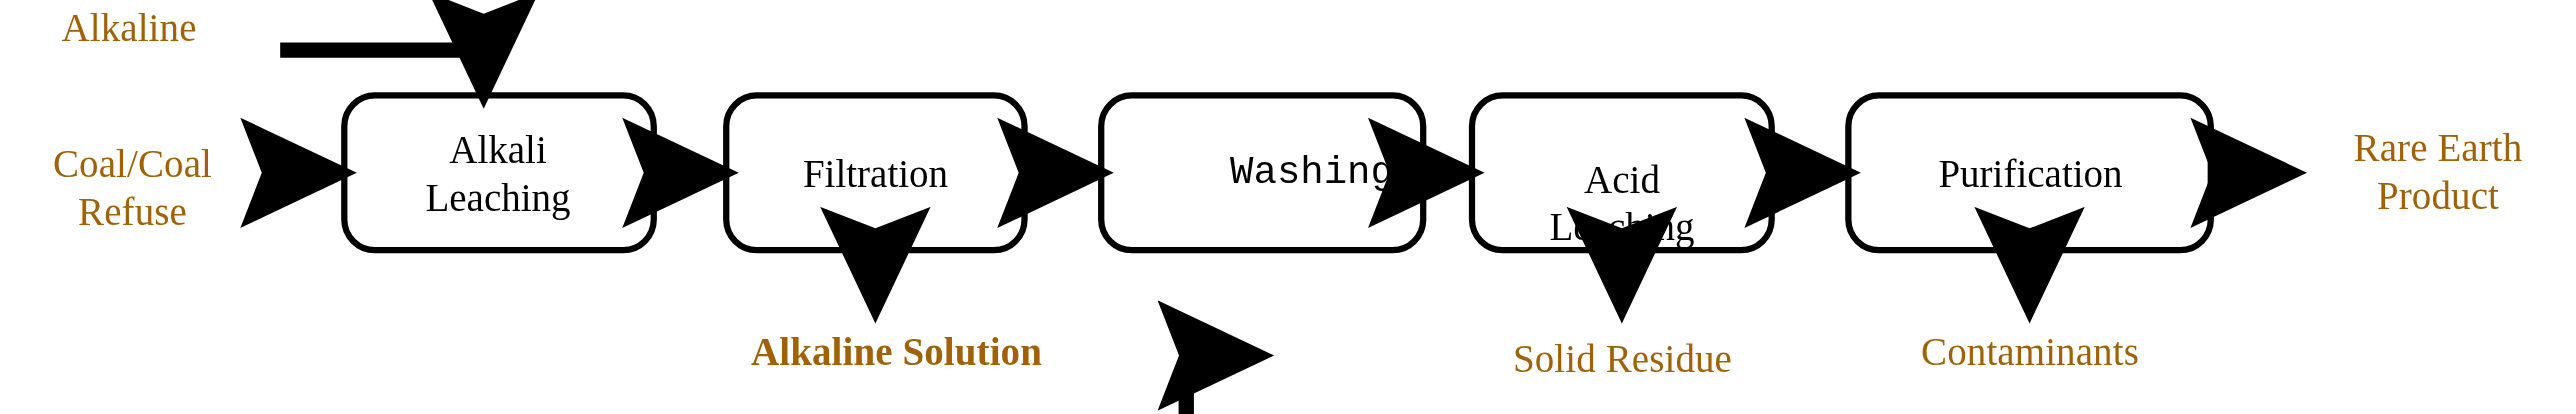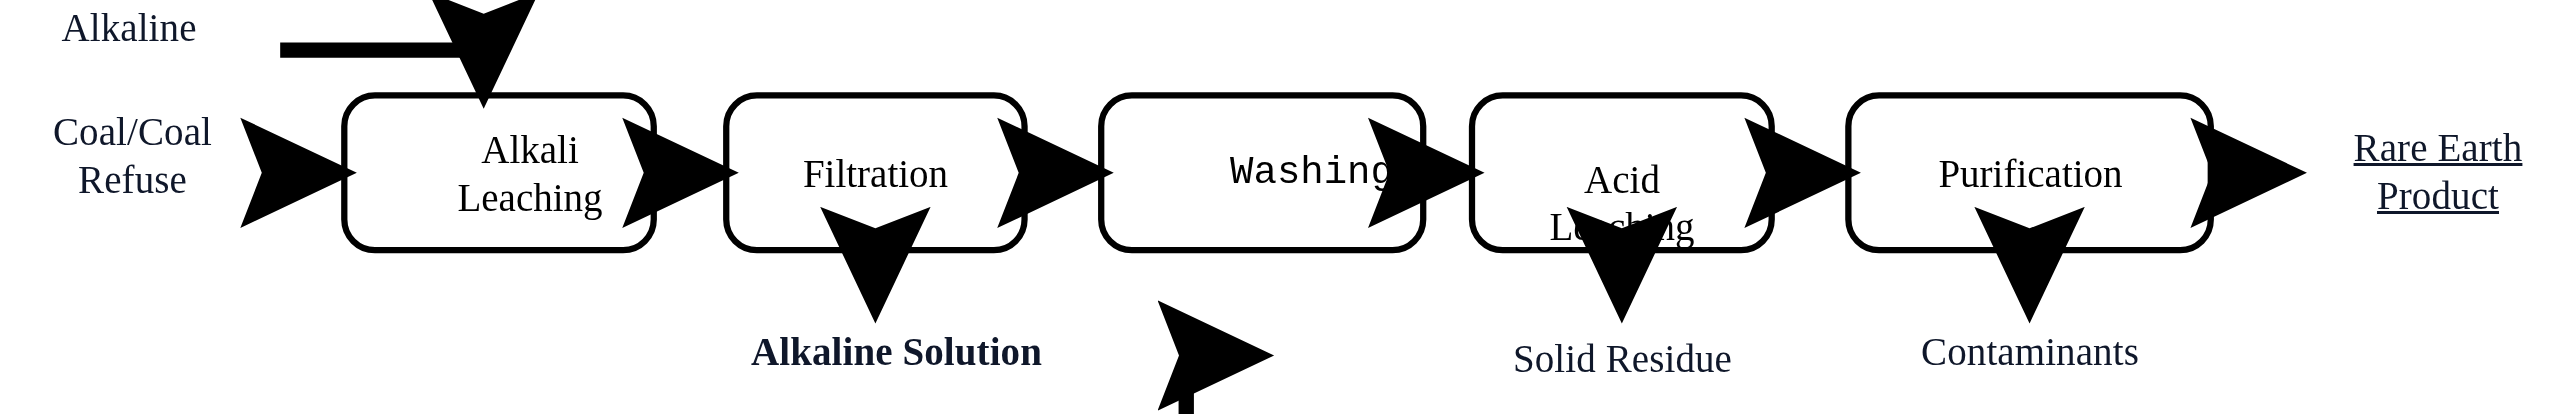--- a/index.html
+++ b/index.html
@@ -21,21 +21,21 @@
     left: 0;
     top: 0;
     width: 2576px;
     height: 414px;
   }
   .label {
     position: absolute;
     text-align: center;
     line-height: 1.22;
     white-space: pre-line;
-    color: #0f172a;
+    color: #a16207;
     font-size: 39px;
     letter-spacing: 0.1px;
   }
   .node-label {
     position: absolute;
     display: flex;
     align-items: center;
     justify-content: center;
     text-align: center;
     line-height: 1.22;
@@ -88,42 +88,42 @@
     <path d="M 2540 248 L 2624 248" fill="none" stroke="#000000" stroke-width="22" marker-end="url(#arrowR)"></path>
     <path d="M 3170 248 L 3264 248" fill="none" stroke="#000000" stroke-width="22" marker-end="url(#arrowR)"></path>
 
     <path d="M 1254 359 L 1254 420" fill="none" stroke="#000000" stroke-width="22" marker-end="url(#arrowD)"></path>
     <path d="M 2325 359 L 2325 420" fill="none" stroke="#000000" stroke-width="22" marker-end="url(#arrowD)"></path>
     <path d="M 2910 359 L 2910 420" fill="none" stroke="#000000" stroke-width="22" marker-end="url(#arrowD)"></path>
 
     <path d="M 1782 359 L 1782 468 Q 1782 510 1740 510 L 1700 510" fill="none" stroke="#000000" stroke-width="22" stroke-linecap="butt" marker-end="url(#arrowR)" transform="rotate(180 1741 510)"></path>
   </svg>
 
-  <div class="node-label" style="left:343px; top:96px; width:310px; height:155px;padding-left:32px;">
+  <div class="node-label" style="left:343px; top:96px; width:310px; height:155px;">
     <span>Alkali
 Leaching</span>
   </div>
   <div class="node-label" style="left:726px; top:96px; width:299px; height:155px;">
     <span>Filtration</span>
   </div>
   <div class="node-label" style="left:1151px; top:96px; width:322px; height:155px;font-family:Liberation Mono, monospace;">
     <span>Washing</span>
   </div>
   <div class="node-label" style="left:1472px; top:96px; width:300px; height:155px;align-items:flex-end;">
     <span>Acid
 Leaching</span>
   </div>
   <div class="node-label" style="left:1849px; top:96px; width:363px; height:155px;text-align:right;">
     <span>Purification</span>
   </div>
 
   <div class="label io-label" style="left:14px; top:3.5px; width:230px;">Alkaline</div>
-  <div class="label io-label" style="left:7px; top:108px; width:251px;">Coal/Coal
+  <div class="label io-label" style="left:7px; top:140px; width:251px;">Coal/Coal
 Refuse</div>
 
-  <div class="label io-label" style="left:2309px; top:124px; width:258px;text-decoration:underline;">Rare Earth
+  <div class="label io-label" style="left:2309px; top:124px; width:258px;">Rare Earth
 Product</div>
   <div class="label io-label" style="left:687px; top:328px; width:419px;font-weight:bold;">Alkaline Solution</div>
   <div class="label io-label" style="left:1455px; top:328px; width:335px;margin-top:7px;">Solid Residue</div>
   <div class="label io-label" style="left:1852px; top:328px; width:356px;text-align:center;">Contaminants</div>
 
 </div>
 
 
 </body></html>

